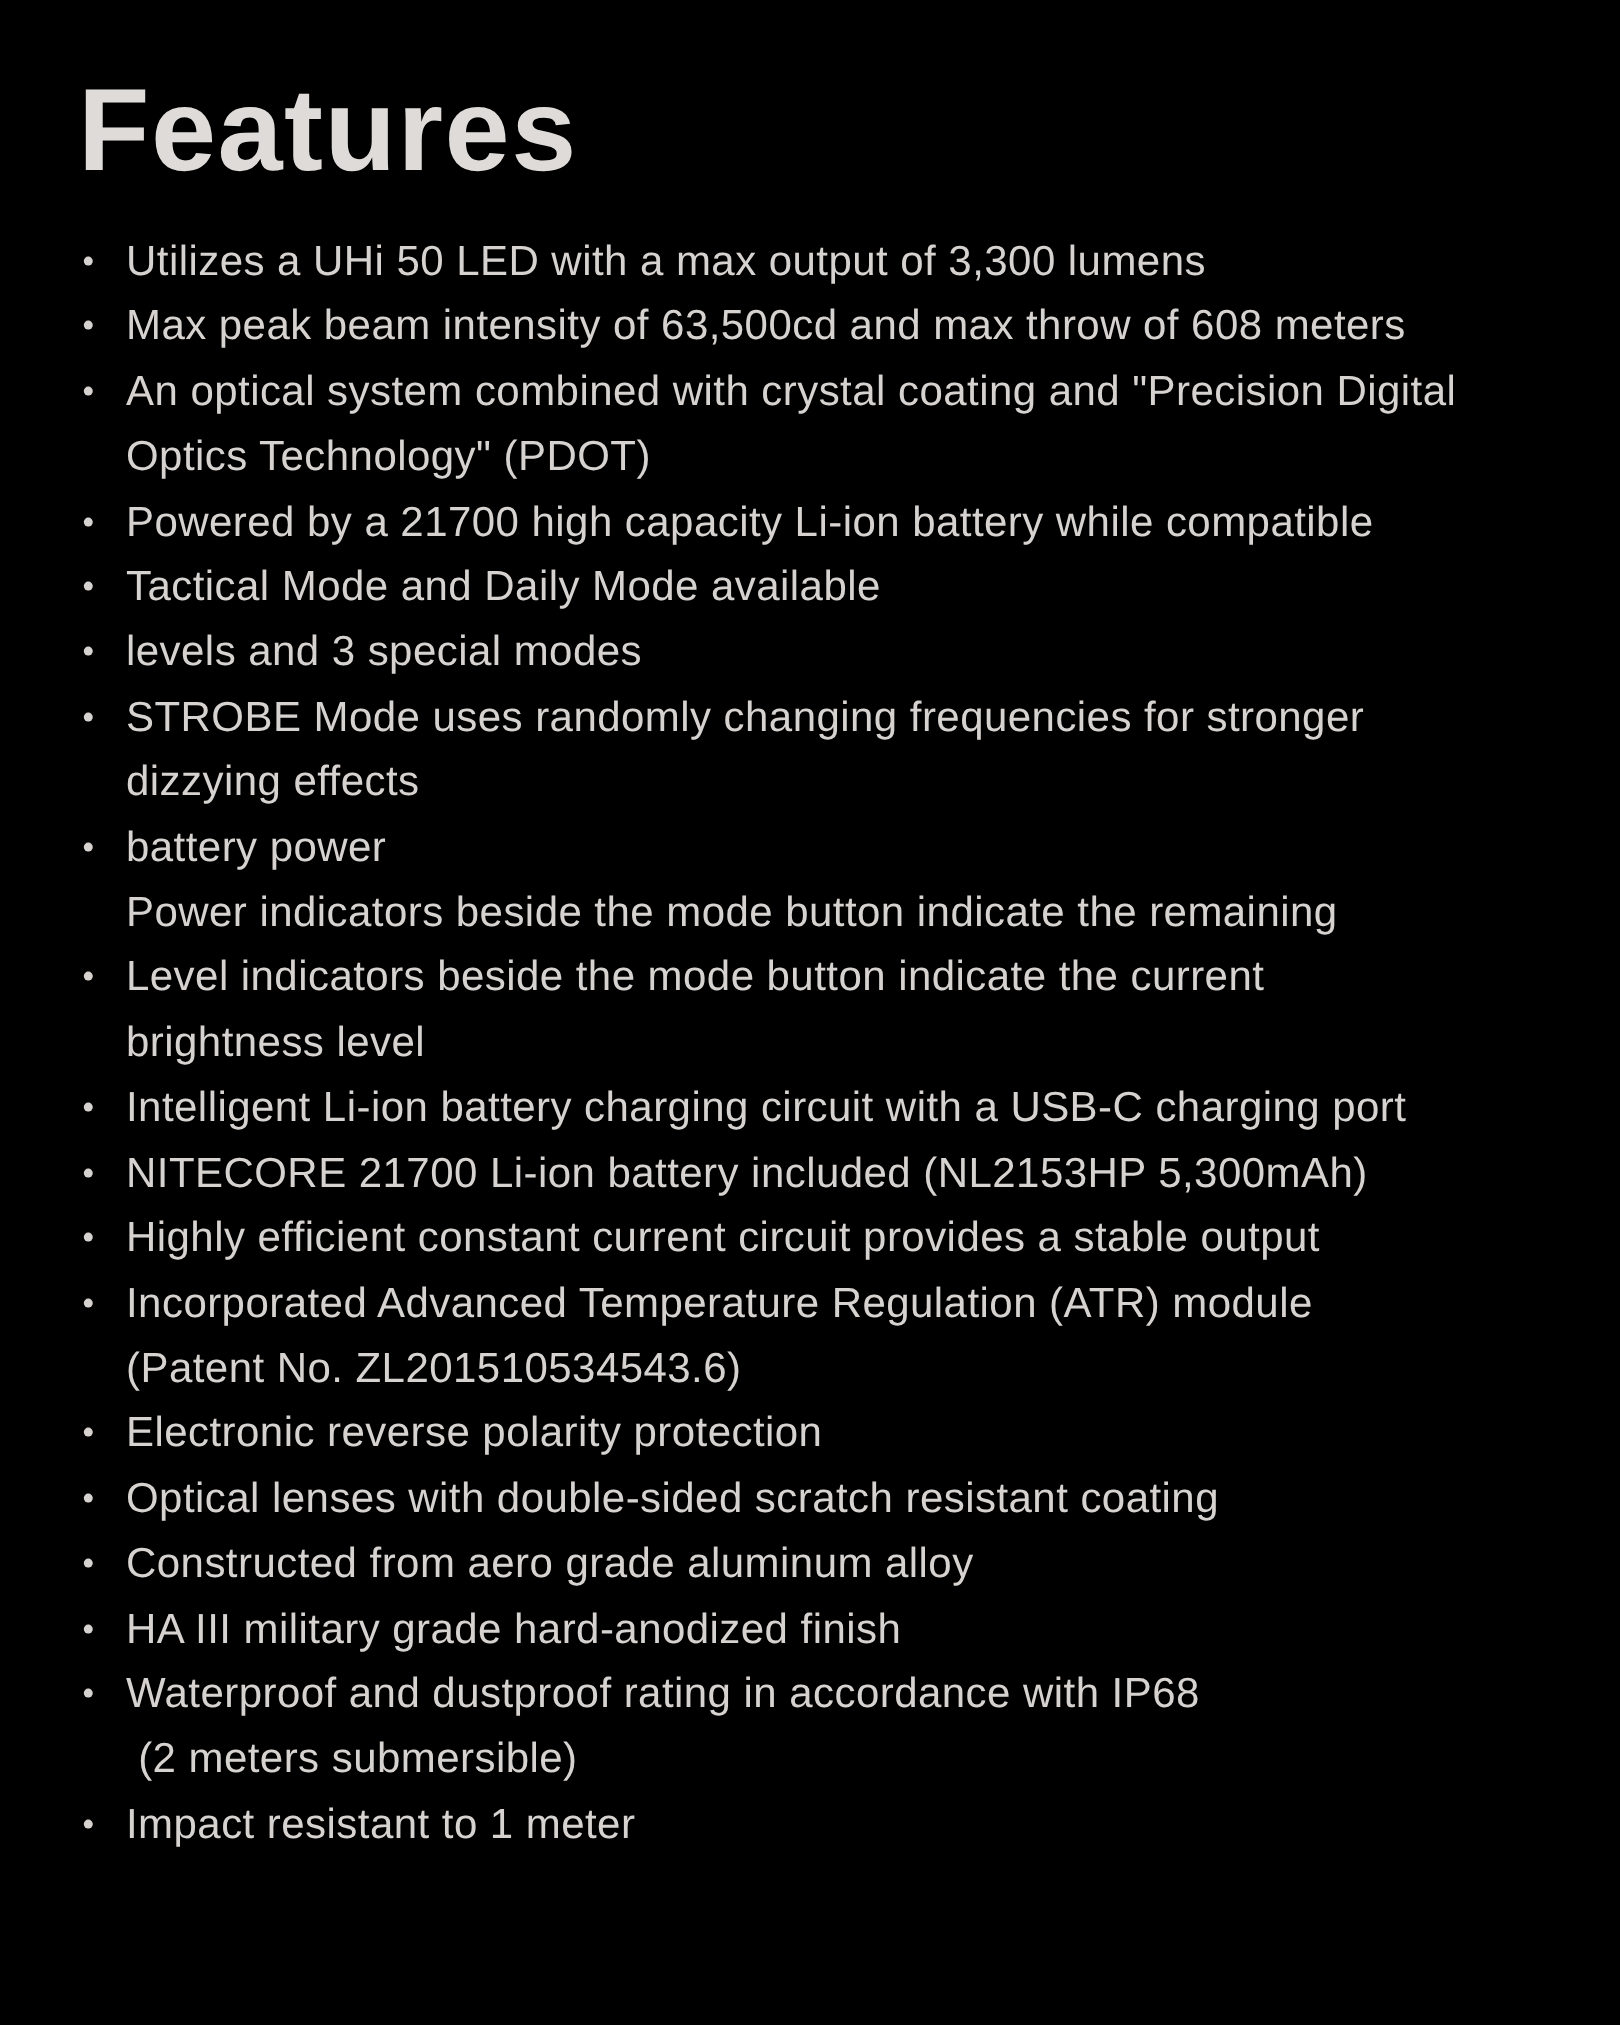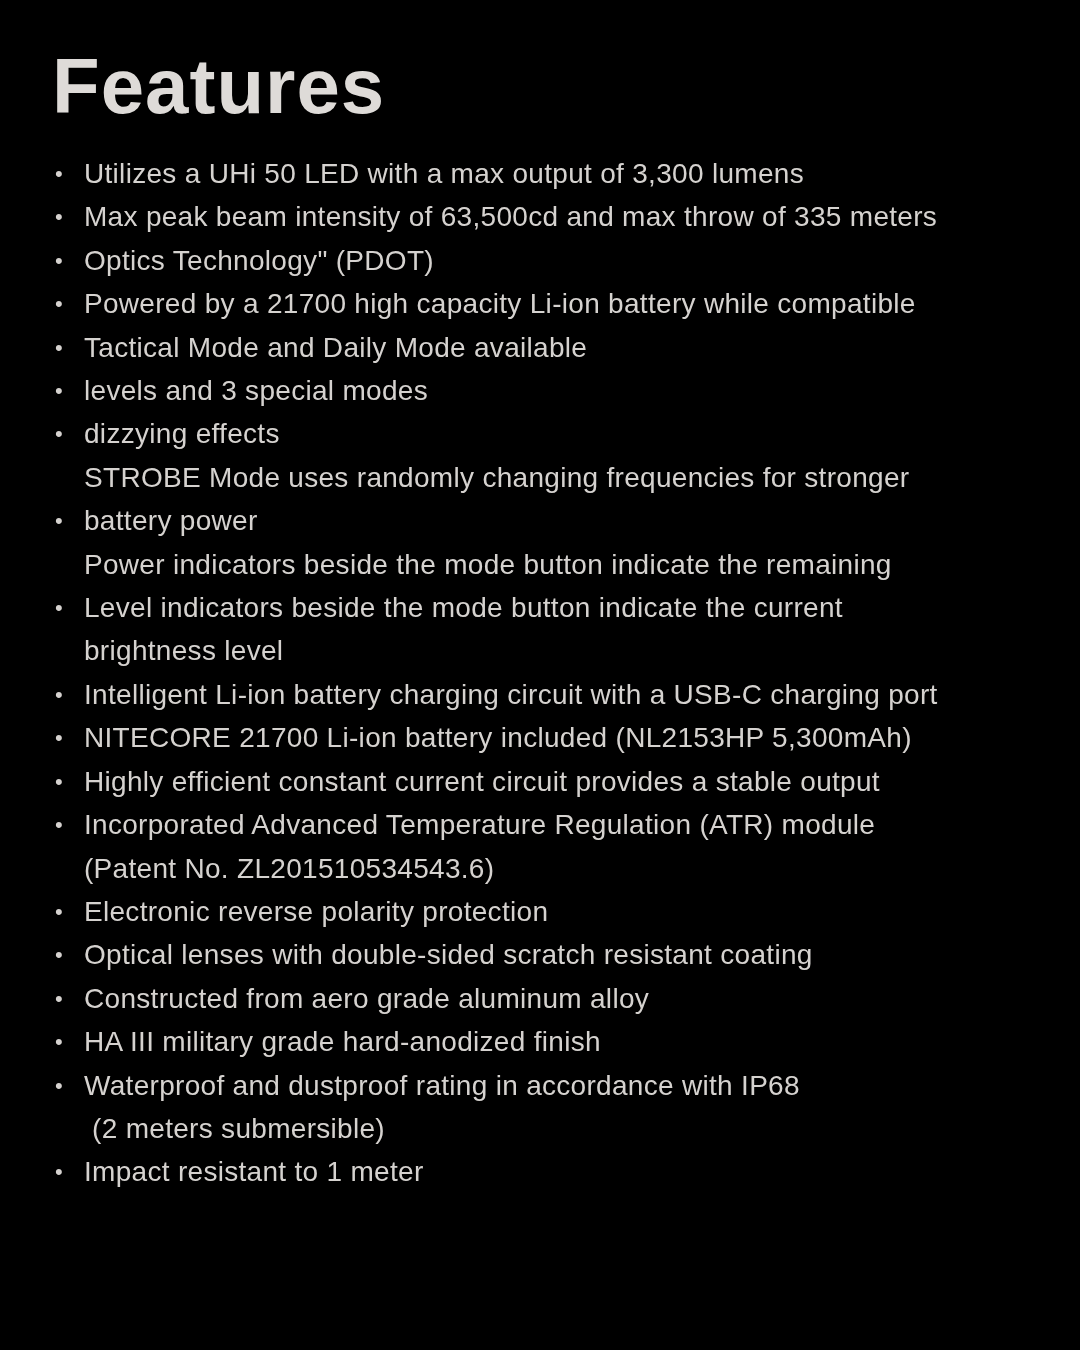--- a/index.html
+++ b/index.html
@@ -57,26 +57,26 @@
     font-weight: 400;
   }
 </style>
 </head>
 <body style="--bg: #000000; --title: #dedbd8; --text: #d5d2cf;">
 
 <div class="page">
   <h1 class="title">Features</h1>
   <ul class="features">
       <li><span class="dot">•</span><span class="txt"><span class="line">Utilizes a UHi 50 LED with a max output of 3,300 lumens</span></span></li>
-      <li><span class="dot">•</span><span class="txt"><span class="line">Max peak beam intensity of 63,500cd and max throw of 335 meters</span></span></li>
-      <li><span class="dot">•</span><span class="txt"><span class="line">Optics Technology" (PDOT)</span></span></li>
+      <li><span class="dot">•</span><span class="txt"><span class="line">Max peak beam intensity of 63,500cd and max throw of 608 meters</span></span></li>
+      <li><span class="dot">•</span><span class="txt"><span class="line">An optical system combined with crystal coating and "Precision Digital</span><span class="line">Optics Technology" (PDOT)</span></span></li>
       <li><span class="dot">•</span><span class="txt"><span class="line">Powered by a 21700 high capacity Li-ion battery while compatible</span></span></li>
       <li><span class="dot">•</span><span class="txt"><span class="line">Tactical Mode and Daily Mode available</span></span></li>
       <li><span class="dot">•</span><span class="txt"><span class="line">levels and 3 special modes</span></span></li>
-      <li><span class="dot">•</span><span class="txt"><span class="line">dizzying effects</span><span class="line">STROBE Mode uses randomly changing frequencies for stronger</span></span></li>
+      <li><span class="dot">•</span><span class="txt"><span class="line">STROBE Mode uses randomly changing frequencies for stronger</span><span class="line">dizzying effects</span></span></li>
       <li><span class="dot">•</span><span class="txt"><span class="line">battery power</span><span class="line">Power indicators beside the mode button indicate the remaining</span></span></li>
       <li><span class="dot">•</span><span class="txt"><span class="line">Level indicators beside the mode button indicate the current</span><span class="line">brightness level</span></span></li>
       <li><span class="dot">•</span><span class="txt"><span class="line">Intelligent Li-ion battery charging circuit with a USB-C charging port</span></span></li>
       <li><span class="dot">•</span><span class="txt"><span class="line">NITECORE 21700 Li-ion battery included (NL2153HP 5,300mAh)</span></span></li>
       <li><span class="dot">•</span><span class="txt"><span class="line">Highly efficient constant current circuit provides a stable output</span></span></li>
       <li><span class="dot">•</span><span class="txt"><span class="line">Incorporated Advanced Temperature Regulation (ATR) module</span><span class="line">(Patent No. ZL201510534543.6)</span></span></li>
       <li><span class="dot">•</span><span class="txt"><span class="line">Electronic reverse polarity protection</span></span></li>
       <li><span class="dot">•</span><span class="txt"><span class="line">Optical lenses with double-sided scratch resistant coating</span></span></li>
       <li><span class="dot">•</span><span class="txt"><span class="line">Constructed from aero grade aluminum alloy</span></span></li>
       <li><span class="dot">•</span><span class="txt"><span class="line">HA III military grade hard-anodized finish</span></span></li>

